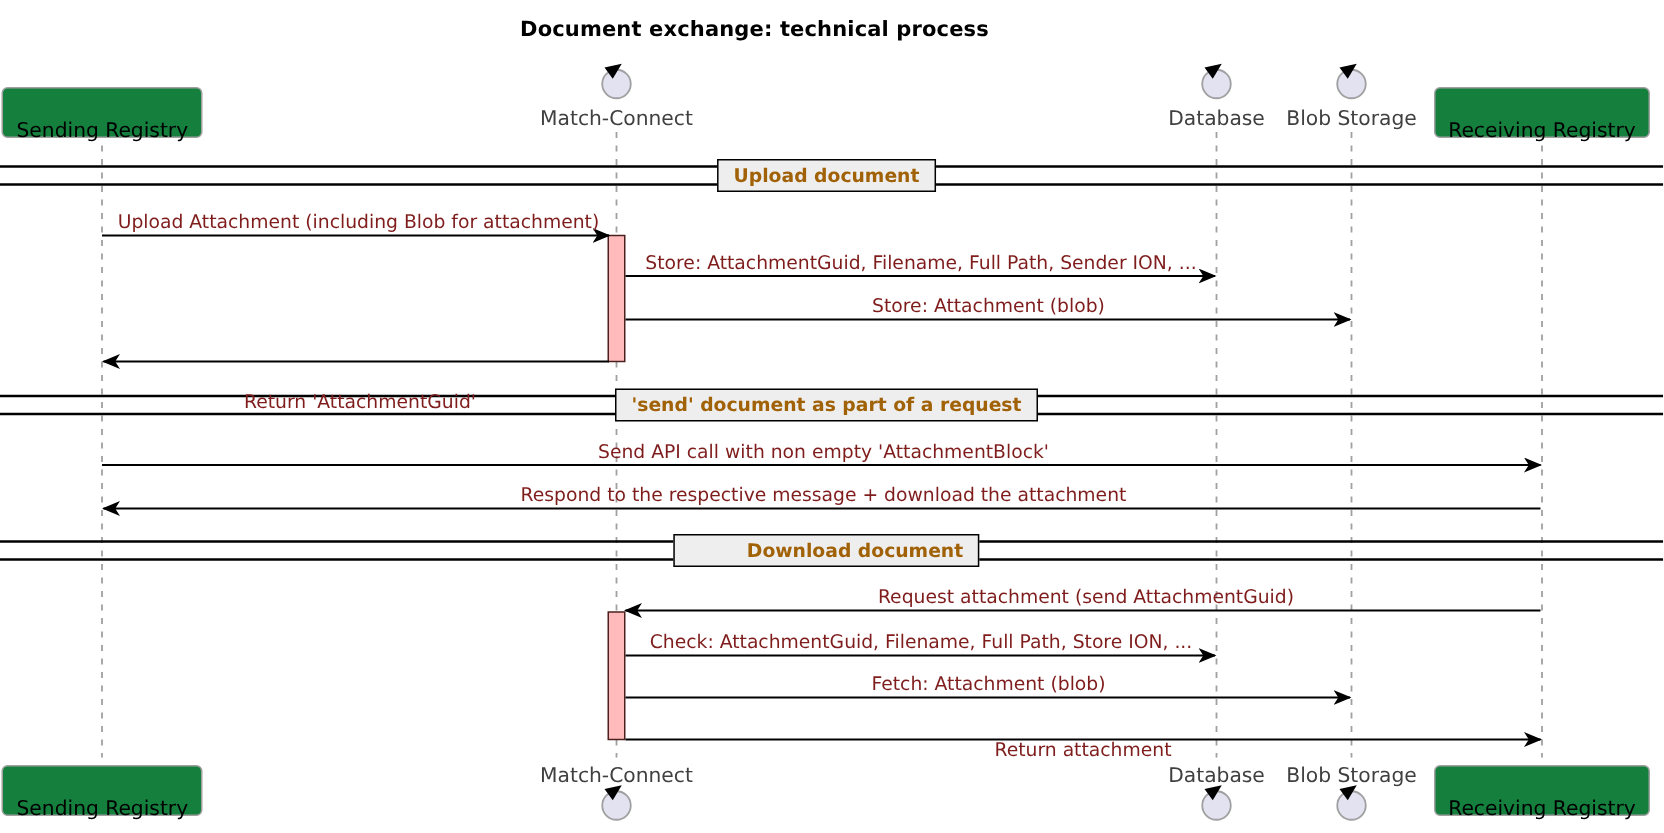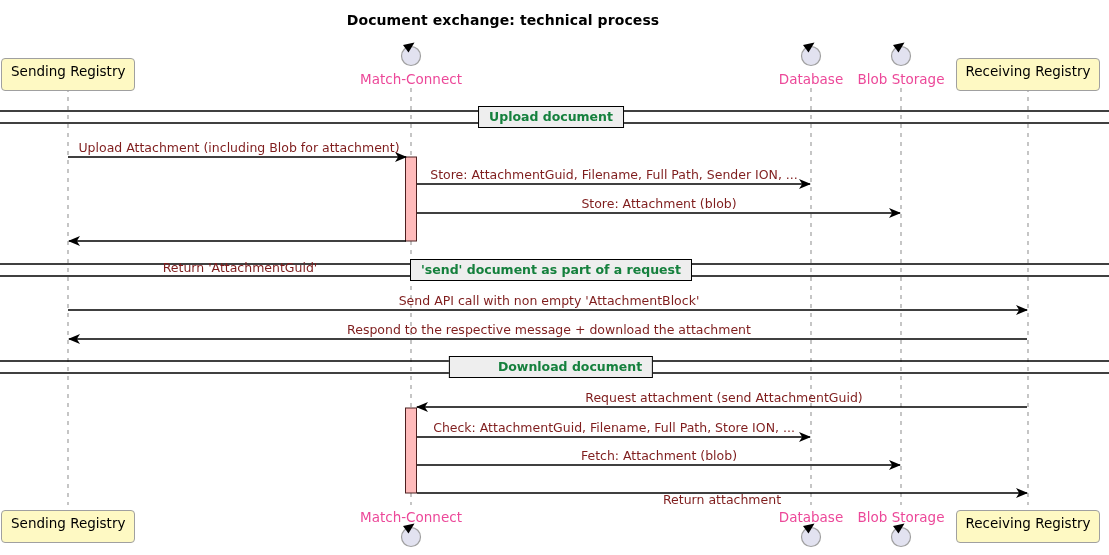--- a/index.html
+++ b/index.html
@@ -36,51 +36,51 @@
     font-size: 14px;
     font-weight: bold;
     color: #000000;
     letter-spacing: 0.1px;
   }
 
   
   .participant-box {
     position: absolute;
     box-sizing: border-box;
-    background: #fef9c3;
+    background: #15803d;
     border: 1px solid #A0A0A0;
     border-radius: 4px;
     font-size: 13.5px;
     color: #000000;
     text-align: center;
     line-height: 24px;
     height: 33px;
     white-space: nowrap;
-    padding: 0 9px;
+    padding: 16px 9px;
   }
 
   
   .participant-label {
     position: absolute;
     font-size: 13.5px;
-    color: #ec4899;
+    color: #404040;
     text-align: center;
     white-space: nowrap;
     transform: translateX(-50%);
   }
 
   
   .divider-label {
     position: absolute;
     box-sizing: border-box;
     background: #EEEEEE;
     border: 1.5px solid #000000;
     font-size: 12.5px;
     font-weight: bold;
-    color: #15803d;
+    color: #a16207;
     text-align: center;
     white-space: nowrap;
     height: 22px;
     line-height: 20px;
     padding: 0 10px;
     transform: translateX(-50%);
   }
 
   
   .msg-label {

